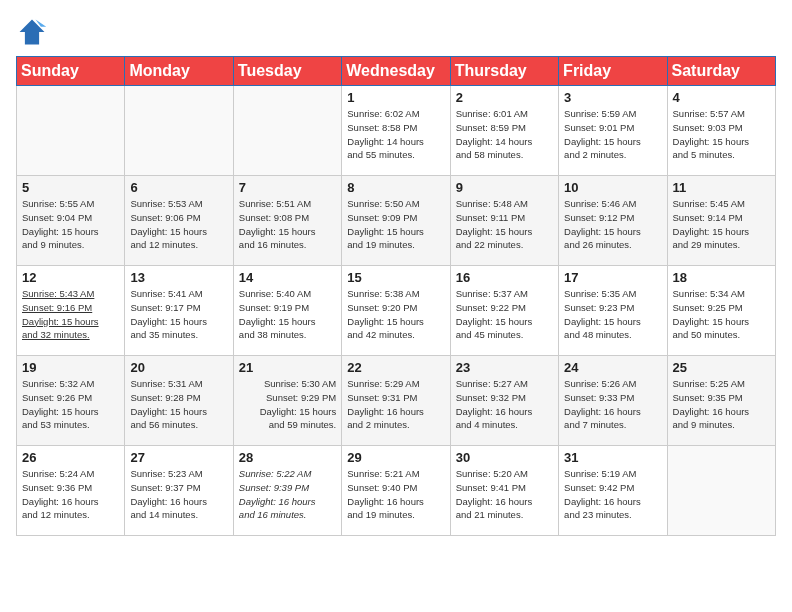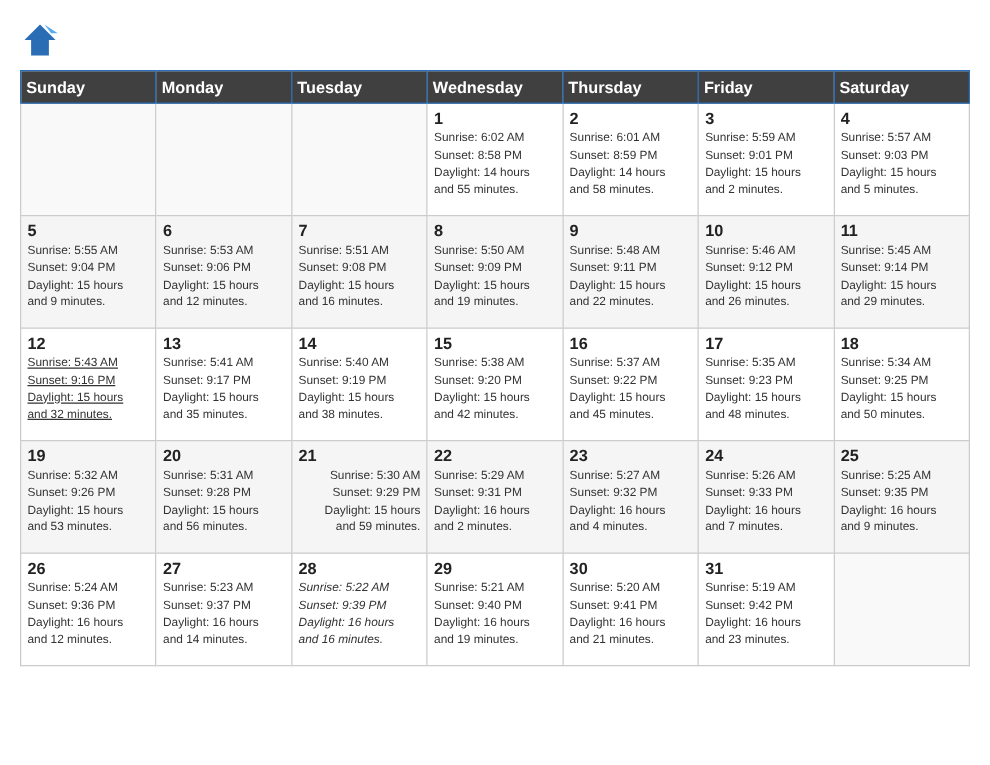--- a/index.html
+++ b/index.html
@@ -42,23 +42,23 @@
     .subtitle {
       font-size: 14px;
       color: #444;
     }
     table {
       width: 100%;
       border-collapse: collapse;
       table-layout: fixed;
     }
     thead th {
-      background: #404040;
+      background: #ef4444;
       color: #fff;
-      font-size: 13px;
+      font-size: 16px;
       font-weight: bold;
       padding: 5px 4px;
       text-align: left;
       border: 1px solid #2a6db5;
     }
     tbody td {
       border: 1px solid #ccc;
       vertical-align: top;
       padding: 4px 5px;
       font-size: 10px;

